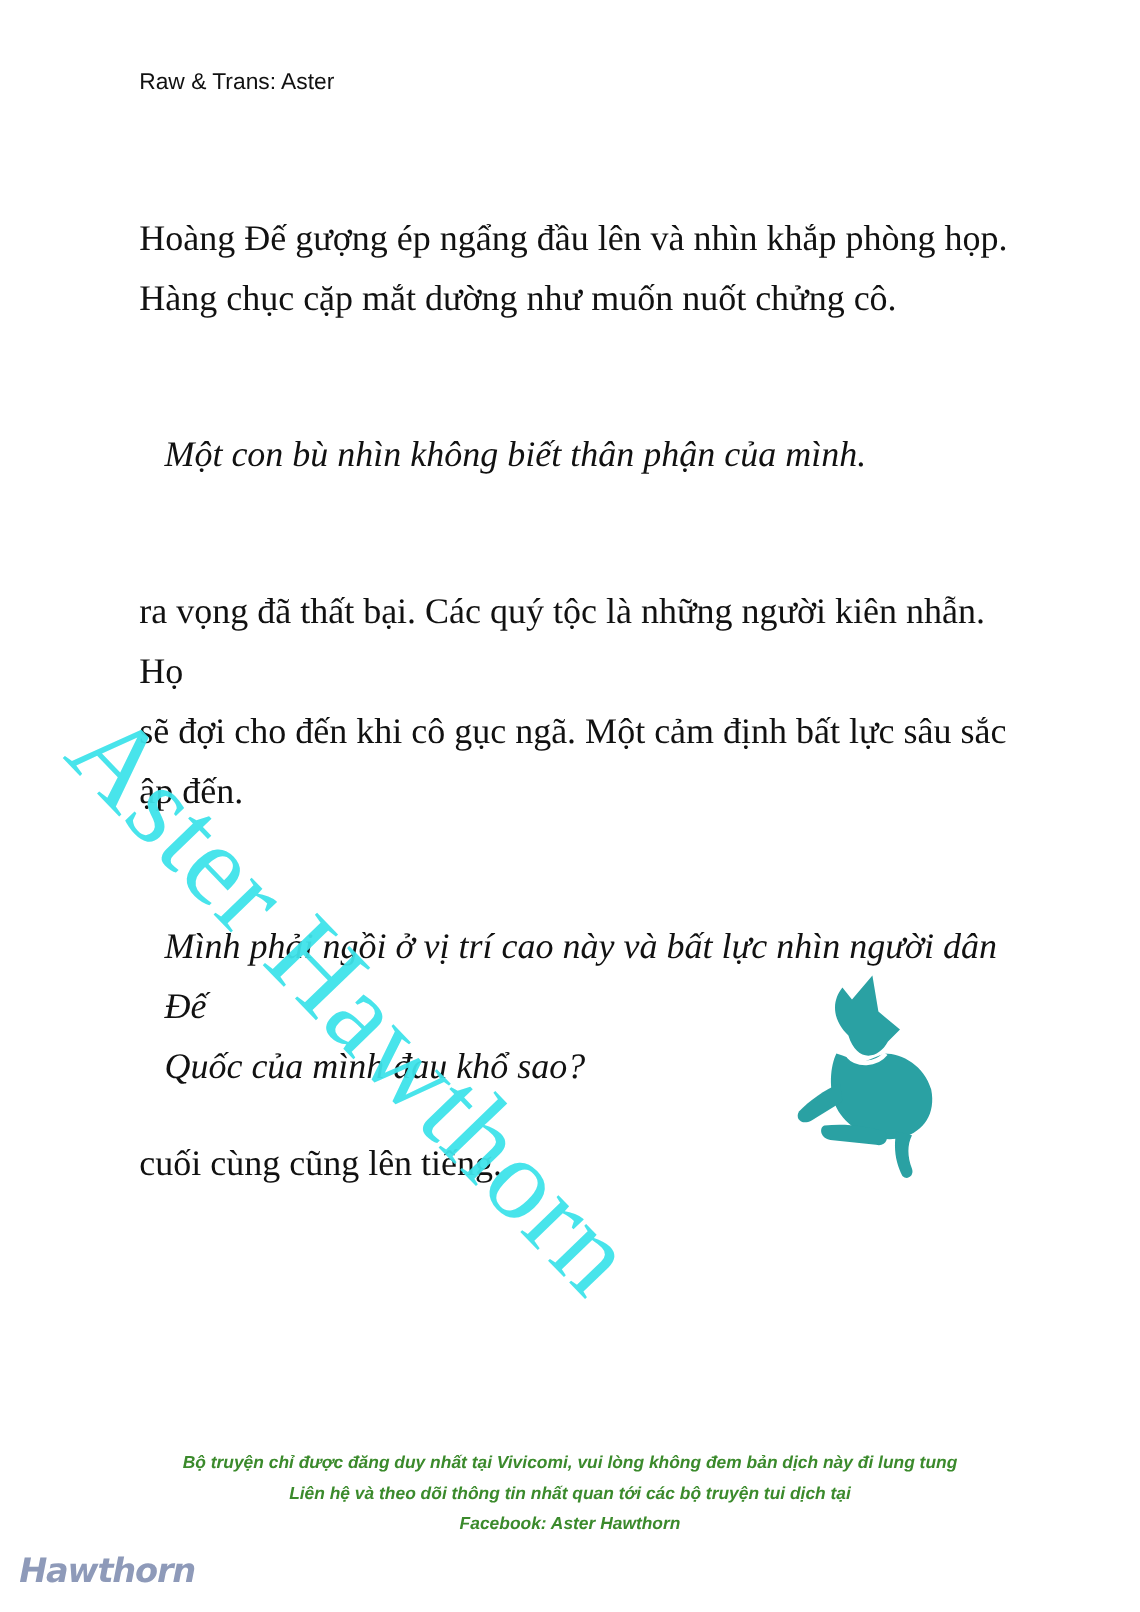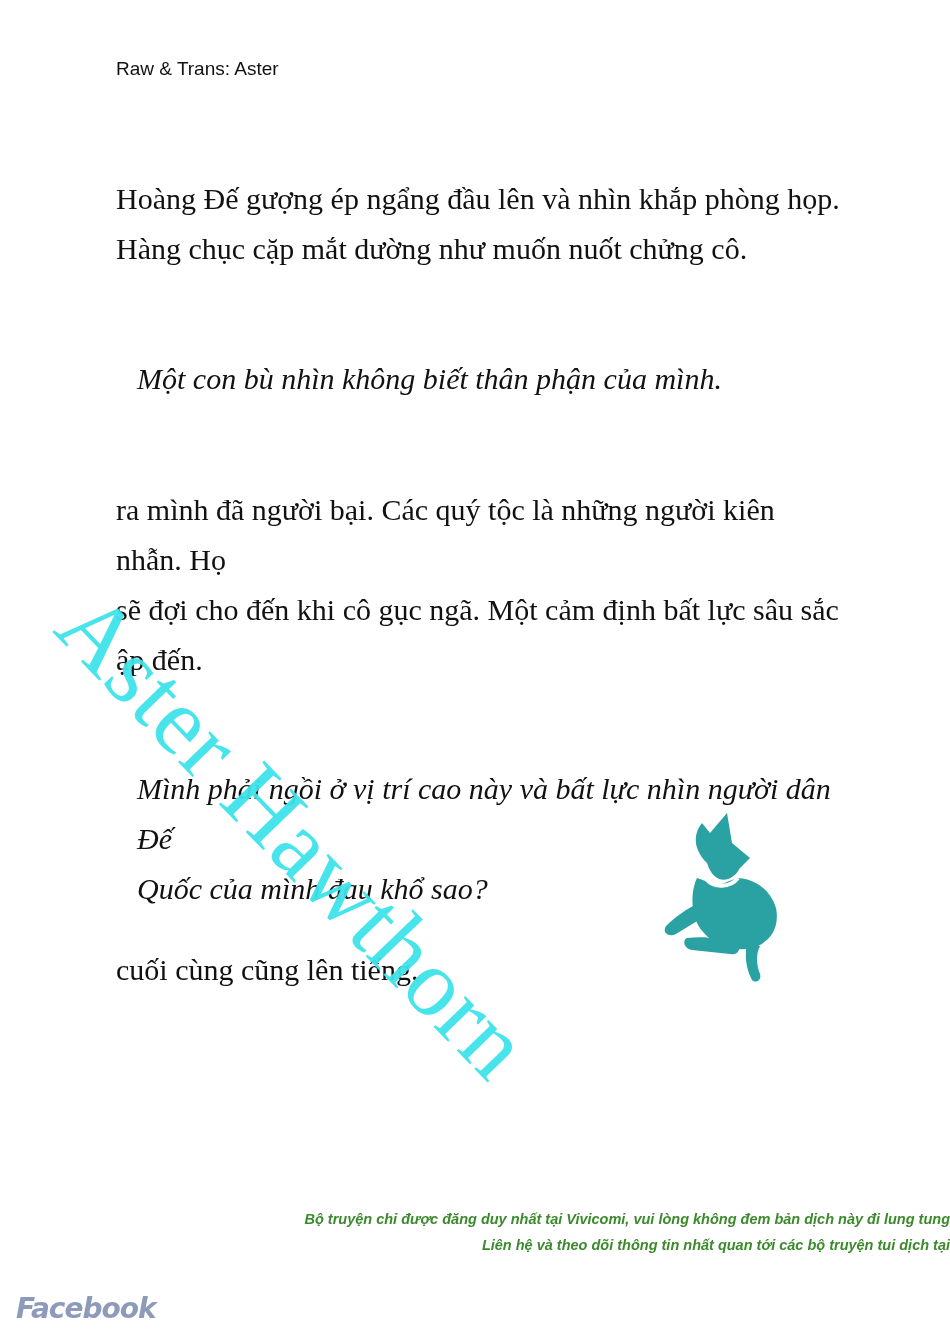--- a/index.html
+++ b/index.html
@@ -19,21 +19,21 @@
     .para.italic { font-style: italic; margin-left: 21px; }
     .watermark {
       position: absolute; left: 115px; top: 570px;
       font-family: "Liberation Serif", serif; font-size: 96px; color: #3fe3ea;
       transform: rotate(46deg); transform-origin: 0 0;
       white-space: nowrap; pointer-events: none; opacity: 0.95;
       letter-spacing: 1px;
     }
     .cat { position: absolute; left: 652px; top: 808px; width: 130px; height: 175px; }
     .footer {
-      position: absolute; left: 0; top: 1207px; width: 950px; text-align: right;
+      position: absolute; left: 0; top: 1207px; width: 950px; text-align: center;
       font-family: "Liberation Sans", sans-serif; font-style: italic; font-weight: bold;
       font-size: 14.5px; color: #3b8a2c; line-height: 25.5px;
     }
     .footer div { margin: 0; }
     .logo {
       position: absolute; left: 16px; top: 1292px;
       font-family: "DejaVu Sans", sans-serif; font-style: italic; font-weight: bold;
       font-size: 28px; color: #8e9ab9; letter-spacing: -1px;
     }
   </style>
@@ -45,21 +45,21 @@
 <div class="para" style="top:174px">
   <div>Hoàng Đế gượng ép ngẩng đầu lên và nhìn khắp phòng họp.</div>
   <div>Hàng chục cặp mắt dường như muốn nuốt chửng cô.</div>
 </div>
 
 <div class="para italic" style="top:354px">
   <div>Một con bù nhìn không biết thân phận của mình.</div>
 </div>
 
 <div class="para" style="top:485px">
-  <div>ra mình đã người bại. Các quý tộc là những người kiên nhẫn. Họ</div>
+  <div>ra vọng đã thất bại. Các quý tộc là những người kiên nhẫn. Họ</div>
   <div>sẽ đợi cho đến khi cô gục ngã. Một cảm định bất lực sâu sắc</div>
   <div>ập đến.</div>
 </div>
 
 <div class="para italic" style="top:764px">
   <div>Mình phải ngồi ở vị trí cao này và bất lực nhìn người dân Đế</div>
   <div>Quốc của mình đau khổ sao?</div>
 </div>
 
 <div class="para" style="top:945px">
@@ -80,15 +80,16 @@
     <path d="M35 130 C50 128 70 130 85 135 C90 140 86 148 78 146 L40 142 C32 141 30 132 35 130 Z"></path>
 
     <path d="M95 135 C92 150 95 162 100 172 C104 176 110 172 108 166 C104 156 104 146 108 138 Z"></path>
   </g>
   <path d="M55 72 C62 80 78 80 86 70" stroke="#ffffff" stroke-width="4" fill="none"></path>
 </svg>
 
 <div class="footer">
   <div>Bộ truyện chỉ được đăng duy nhất tại Vivicomi, vui lòng không đem bản dịch này đi lung tung</div>
   <div>Liên hệ và theo dõi thông tin nhất quan tới các bộ truyện tui dịch tại</div>
+  <div>Facebook: Aster Hawthorn</div>
 </div>
 
-<div class="logo">Facebook</div>
+<div class="logo">Hawthorn</div>
 
 </body></html>

